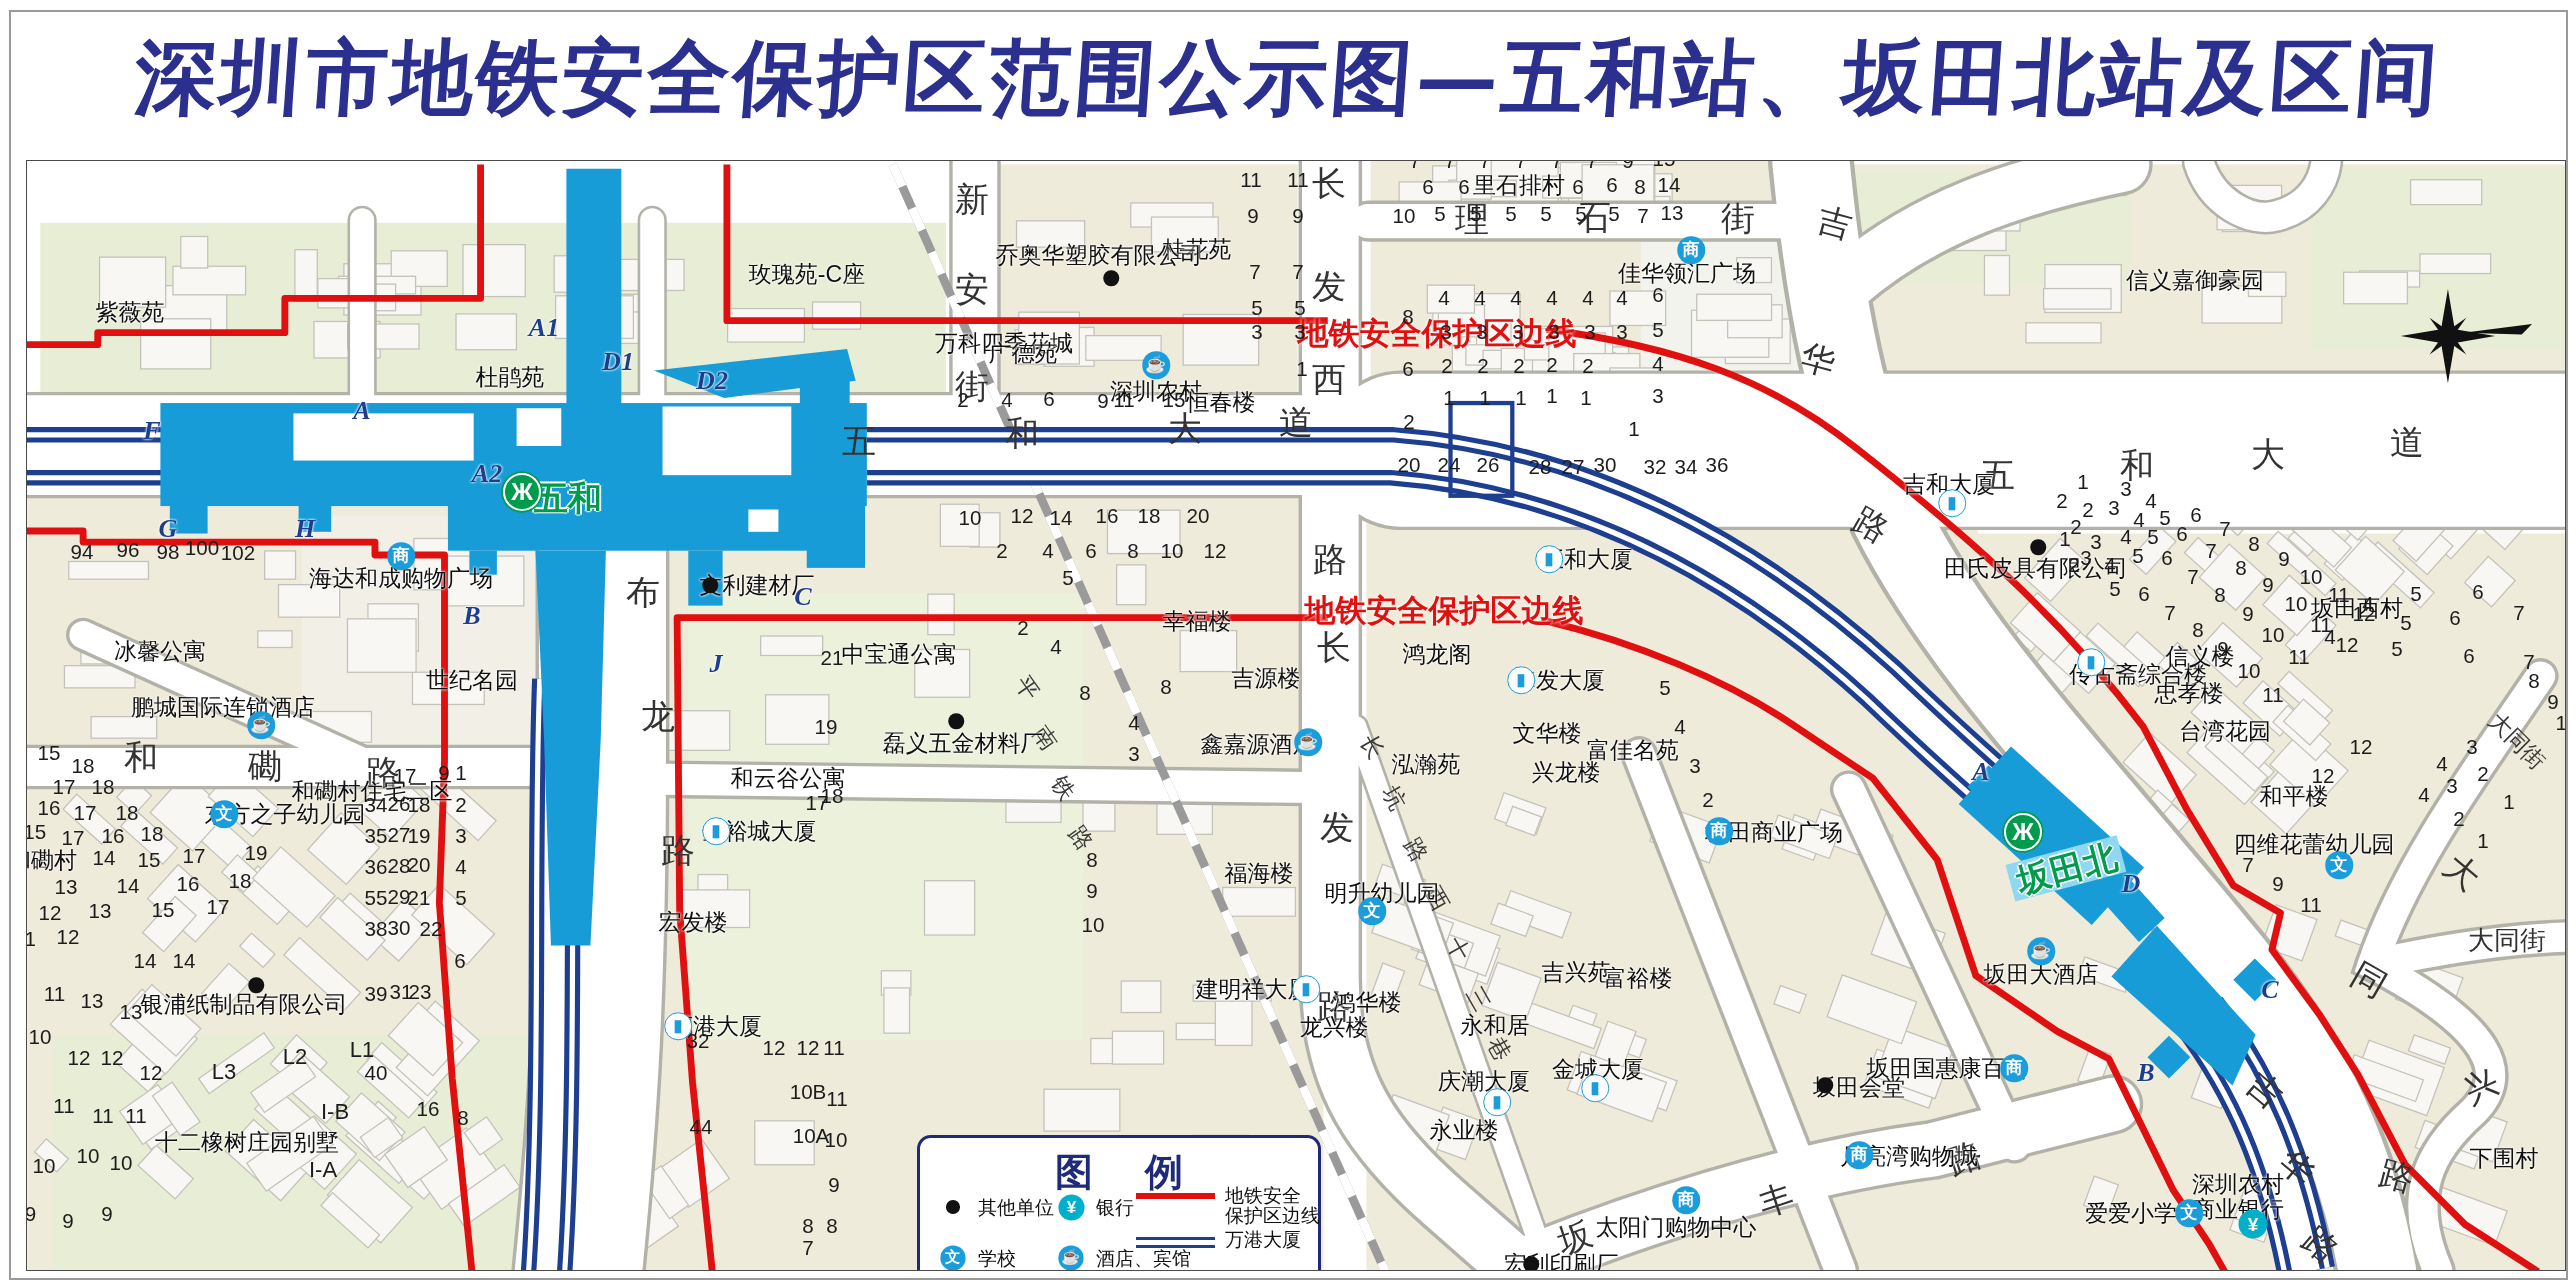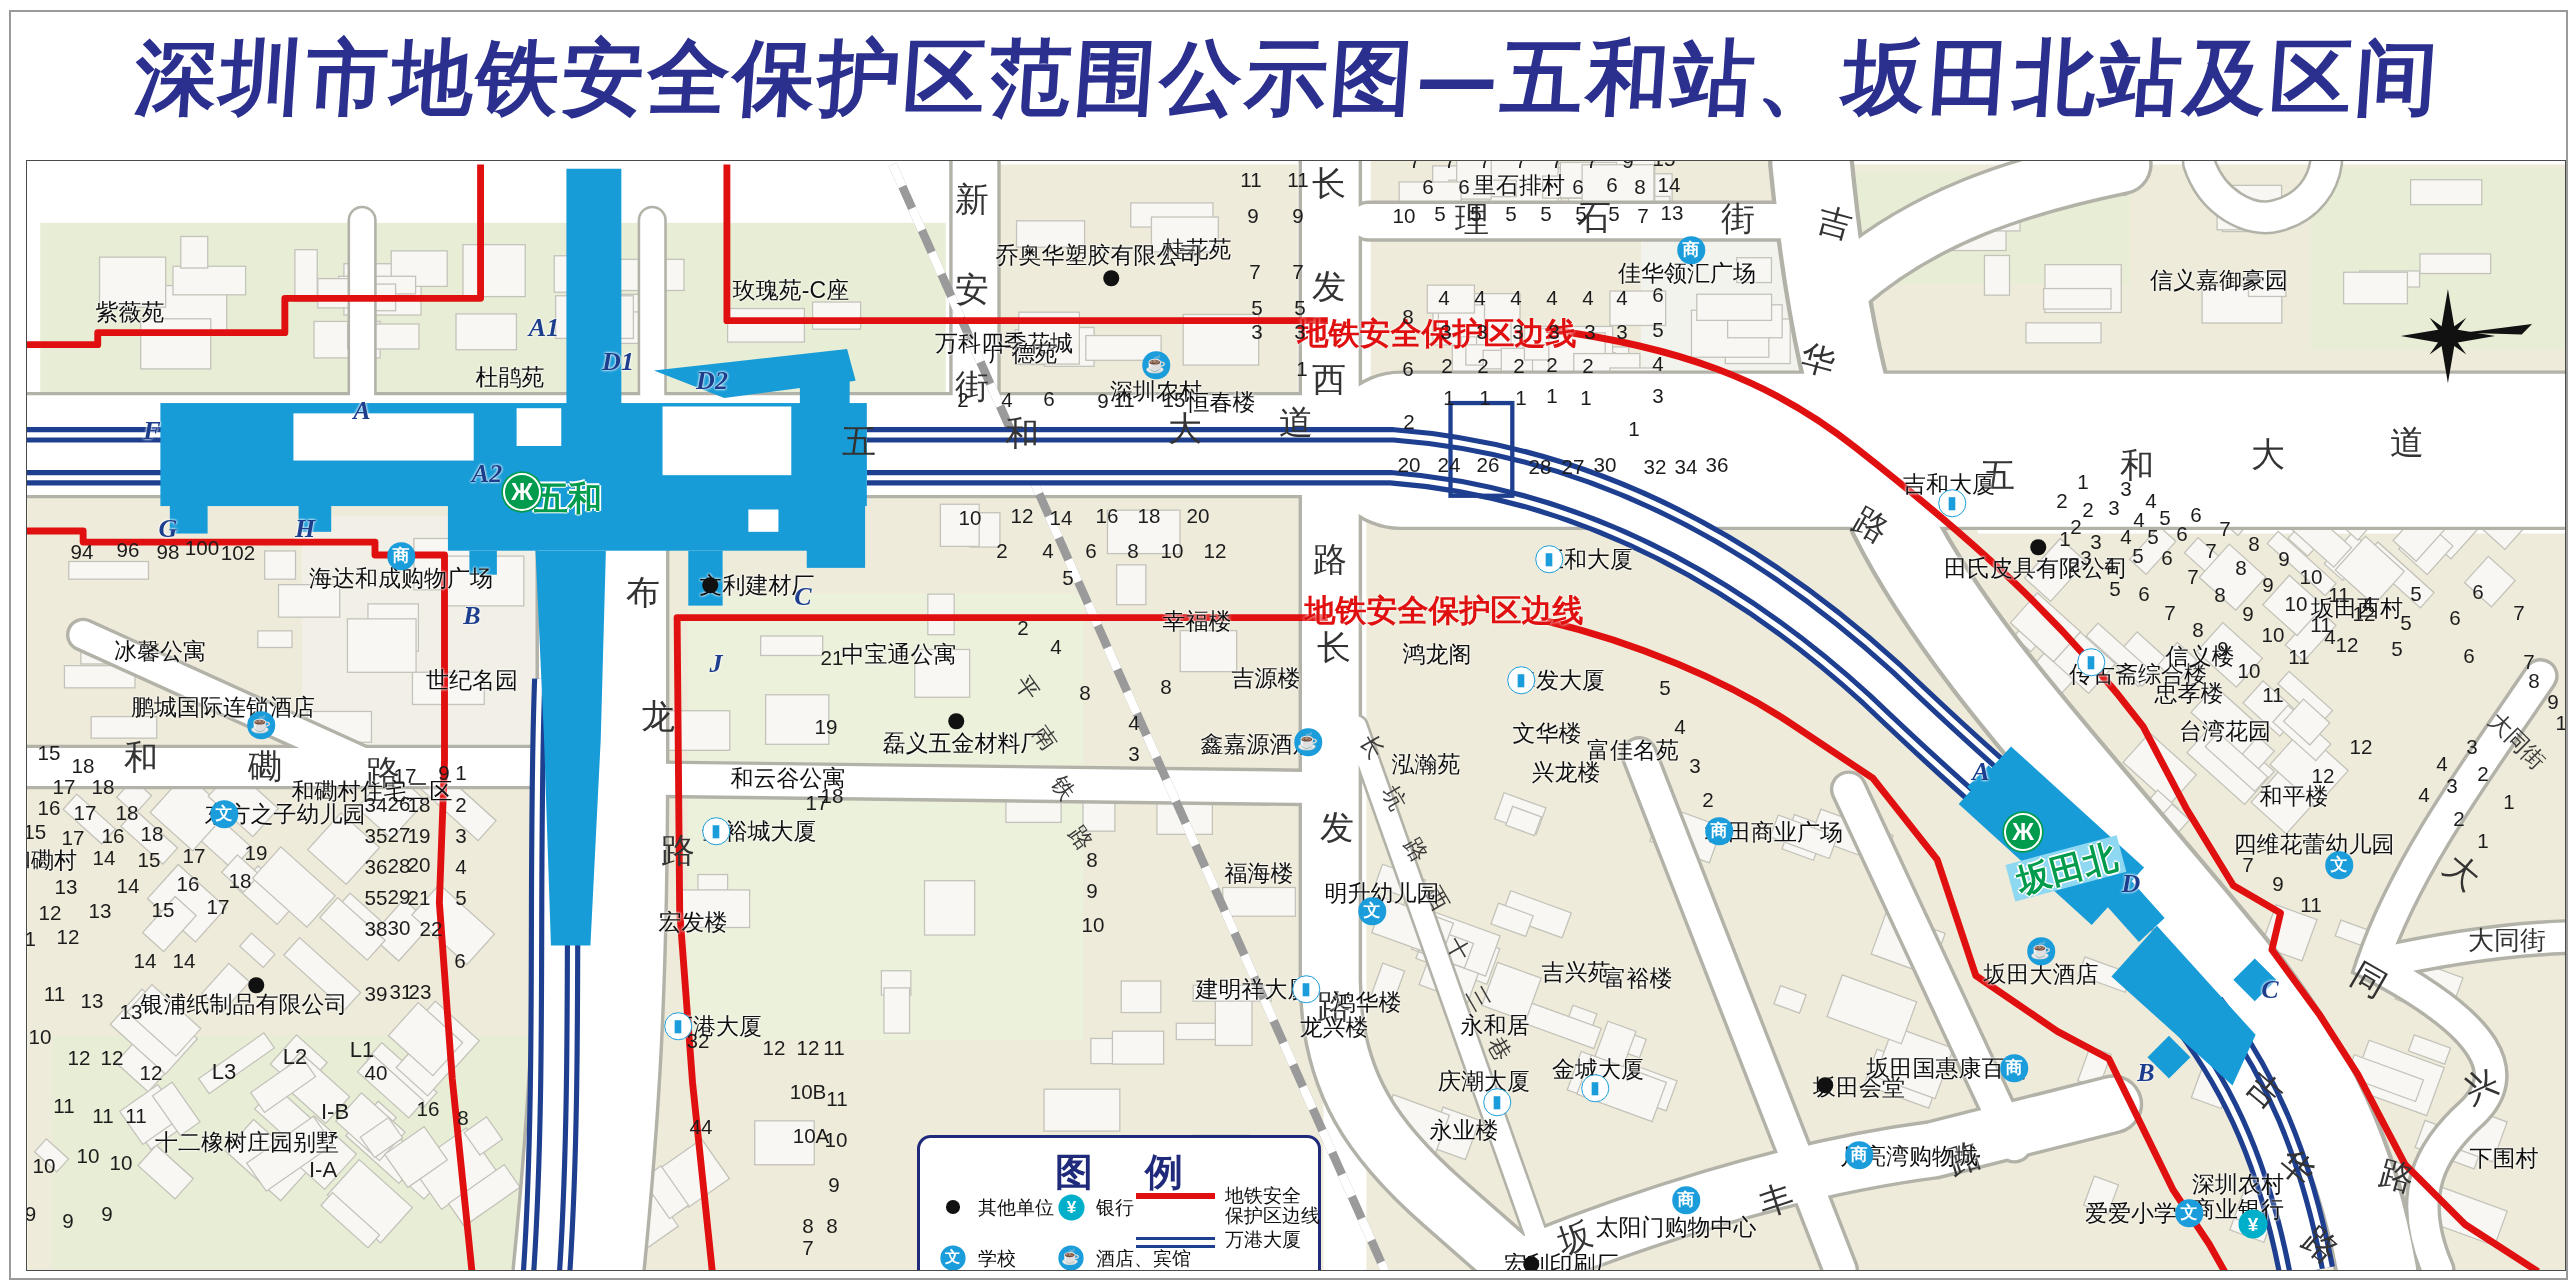--- a/index.html
+++ b/index.html
@@ -566,30 +566,30 @@
         <div class="lbl c-ex" style="left: 776px; top: 436px; transform: translate(-50%, -50%);">C</div>
         <div class="lbl c-ex" style="left: 689px; top: 503px; transform: translate(-50%, -50%);">J</div>
         <div class="lbl c-ex" style="left: 1954px; top: 611px; transform: translate(-50%, -50%);">A</div>
         <div class="lbl c-ex" style="left: 2104px; top: 723px; transform: translate(-50%, -50%);">D</div>
         <div class="lbl c-ex" style="left: 2119px; top: 912px; transform: translate(-50%, -50%);">B</div>
         <div class="lbl c-ex" style="left: 2243px; top: 829px; transform: translate(-50%, -50%);">C</div>
         <div class="lbl c-stn" style="left: 541px; top: 337px; transform: translate(-50%, -50%);">五和</div>
         <div class="lbl c-stn" style="left: 2040px; top: 708px; transform: translate(-50%, -50%) rotate(-15deg);">坂田北</div>
         <div class="lbl c-p" style="left: 103px; top: 151px; transform: translate(-50%, -50%);">紫薇苑</div>
         <div class="lbl c-p" style="left: 483px; top: 216px; transform: translate(-50%, -50%);">杜鹃苑</div>
-        <div class="lbl c-p" style="left: 764px; top: 113px; transform: translate(-50%, -50%); margin-top: 16px;">玫瑰苑-C座</div>
+        <div class="lbl c-p" style="left: 780px; top: 113px; transform: translate(-50%, -50%);">玫瑰苑-C座</div>
         <div class="lbl c-p" style="left: 977px; top: 182px; transform: translate(-50%, -50%);">万科四季花城</div>
         <div class="lbl c-p" style="left: 1170px; top: 88px; transform: translate(-50%, -50%);">桂花苑</div>
         <div class="lbl c-p" style="left: 1072px; top: 94px; transform: translate(-50%, -50%);">乔奥华塑胶有限公司</div>
         <div class="lbl c-p" style="left: 996px; top: 192px; transform: translate(-50%, -50%);">广德苑</div>
         <div class="lbl c-p" style="left: 1129px; top: 230px; transform: translate(-50%, -50%);">深圳农村</div>
         <div class="lbl c-p" style="left: 1194px; top: 241px; transform: translate(-50%, -50%);">恒春楼</div>
         <div class="lbl c-p" style="left: 1492px; top: 24px; transform: translate(-50%, -50%);">里石排村</div>
         <div class="lbl c-p" style="left: 1660px; top: 112px; transform: translate(-50%, -50%);">佳华领汇广场</div>
-        <div class="lbl c-p" style="left: 2168px; top: 119px; transform: translate(-50%, -50%); margin-left: 24px;">信义嘉御豪园</div>
+        <div class="lbl c-p" style="left: 2168px; top: 119px; transform: translate(-50%, -50%);">信义嘉御豪园</div>
         <div class="lbl c-p" style="left: 374px; top: 417px; transform: translate(-50%, -50%);">海达和成购物广场</div>
         <div class="lbl c-p" style="left: 445px; top: 519px; transform: translate(-50%, -50%);">世纪名园</div>
         <div class="lbl c-p" style="left: 133px; top: 490px; transform: translate(-50%, -50%);">冰馨公寓</div>
         <div class="lbl c-p" style="left: 196px; top: 546px; transform: translate(-50%, -50%);">鹏城国际连锁酒店</div>
         <div class="lbl c-p" style="left: 15.5px; top: 699px; transform: translate(-50%, -50%);">和磡村</div>
         <div class="lbl c-p" style="left: 258px; top: 653px; transform: translate(-50%, -50%);">东方之子幼儿园</div>
         <div class="lbl c-p" style="left: 345px; top: 630px; transform: translate(-50%, -50%);">和磡村住宅二区</div>
         <div class="lbl c-p" style="left: 217px; top: 843px; transform: translate(-50%, -50%);">银浦纸制品有限公司</div>
         <div class="lbl c-p" style="left: 220px; top: 981px; transform: translate(-50%, -50%);">十二橡树庄园别墅</div>
         <div class="lbl c-n2" style="left: 197px; top: 911px; transform: translate(-50%, -50%);">L3</div>

